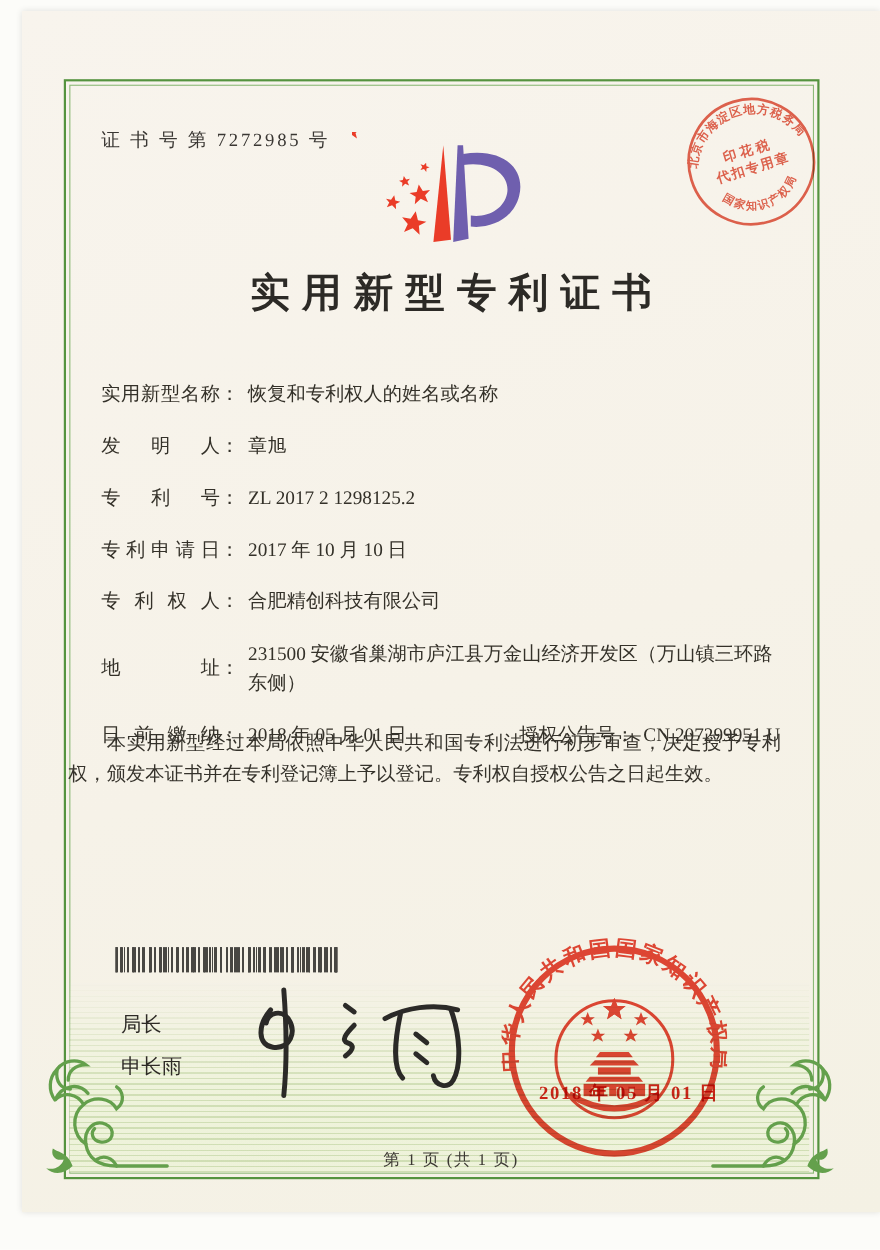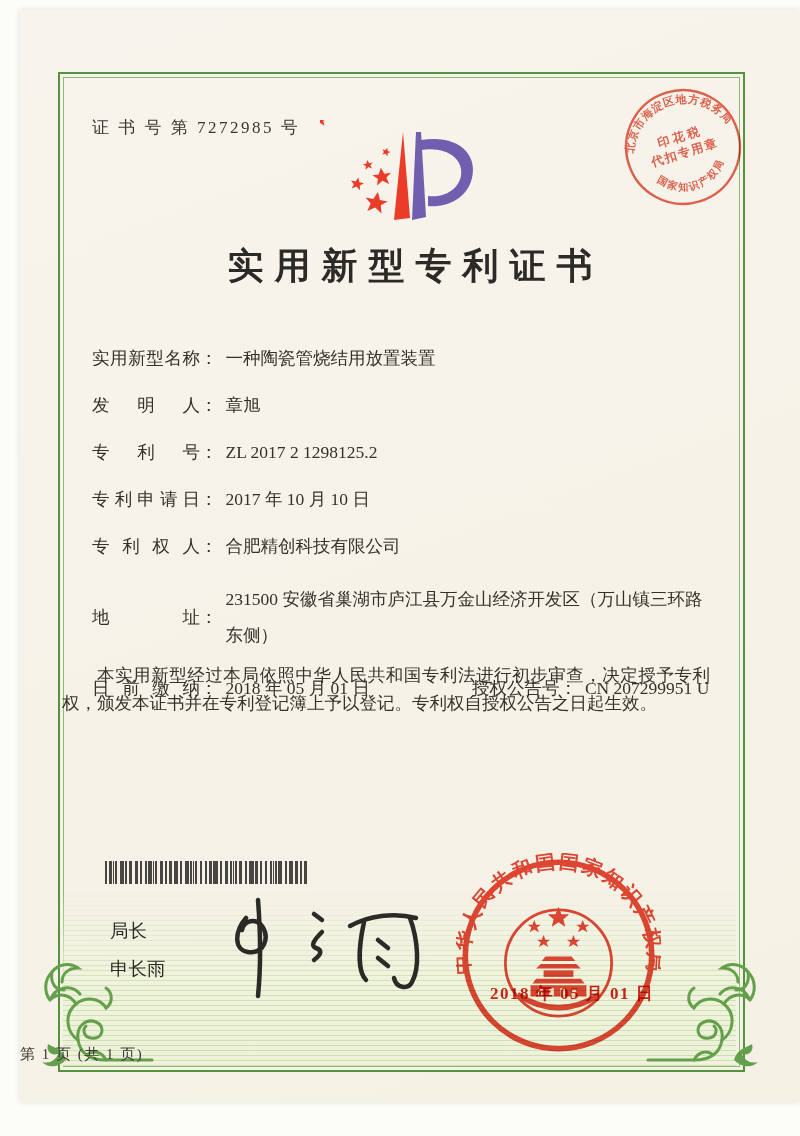--- a/index.html
+++ b/index.html
@@ -47,21 +47,21 @@
   }
   
   .fields{position:absolute;left:72px;top:336px;width:640px;font-size:17.5px;color:#343129;}
   .frow{display:flex;align-items:center;margin-bottom:23px;line-height:24px;}
   .flabel{
     display:inline-block;width:108px;flex:0 0 108px;
     text-align:justify;text-align-last:justify;-moz-text-align-last:justify;
   }
   .fcolon{flex:0 0 auto;margin-right:8px;}
   .fvalue{flex:0 1 auto;}
-  .frow.address .fvalue{width:478px;line-height:36px;}
+  .frow.address .fvalue{width:478px;line-height:26px;}
   .grant-row{display:flex;margin-top:2px;}
   .grant-right{margin-left:102px;display:flex;}
   
   .body-text{
     position:absolute;left:42px;top:652px;width:648px;
     font-size:17.5px;line-height:27.5px;color:#35322b;text-align:justify;
   }
   .body-text p{margin:0 0 1px 0;text-indent:2em;}
   
   .barcode{
@@ -81,21 +81,21 @@
   .seal{position:absolute;left:436px;top:843px;width:205px;height:205px;
     opacity:.93;mix-blend-mode:multiply;}
   .seal-date{
     position:absolute;left:470px;top:972px;font-size:17px;color:#d8281b;
     letter-spacing:1.5px;font-weight:600;mix-blend-mode:multiply;
   }
   .stamp{position:absolute;left:598px;top:72px;width:130px;height:130px;
     transform:rotate(-17deg);opacity:.88;mix-blend-mode:multiply;}
   
   .page-footer{
-    position:absolute;left:0;top:1035px;width:100%;text-align:left;
+    position:absolute;left:0;top:1035px;width:100%;text-align:center;
     font-size:15px;color:#3c3933;letter-spacing:1.5px;
   }
 </style>
 </head>
 <body>
 
 <div class="paper">
 
   <div class="border-outer">
     <div class="border-inner"></div>
@@ -144,21 +144,21 @@
       <path d="M101 20 C138 14 158 34 152 58 C147 79 126 88 108 86 L108 76 C124 78 138 70 141 56 C144 40 128 26 101 30 Z"></path>
     </g>
   </svg>
 
   <h1 class="title">实用新型专利证书</h1>
 
   <div class="fields">
     <div class="frow">
       <span class="flabel">实用新型名称</span>
       <span class="fcolon">：</span>
-      <span class="fvalue">一种陶瓷管烧结用放置装置</span>
+      <span class="fvalue">恢复和专利权人的姓名或名称</span>
     </div>
     <div class="frow">
       <span class="flabel">发明人</span>
       <span class="fcolon">：</span>
       <span class="fvalue">章旭</span>
     </div>
     <div class="frow">
       <span class="flabel">专利号</span>
       <span class="fcolon">：</span>
       <span class="fvalue">ZL 2017 2 1298125.2</span>

